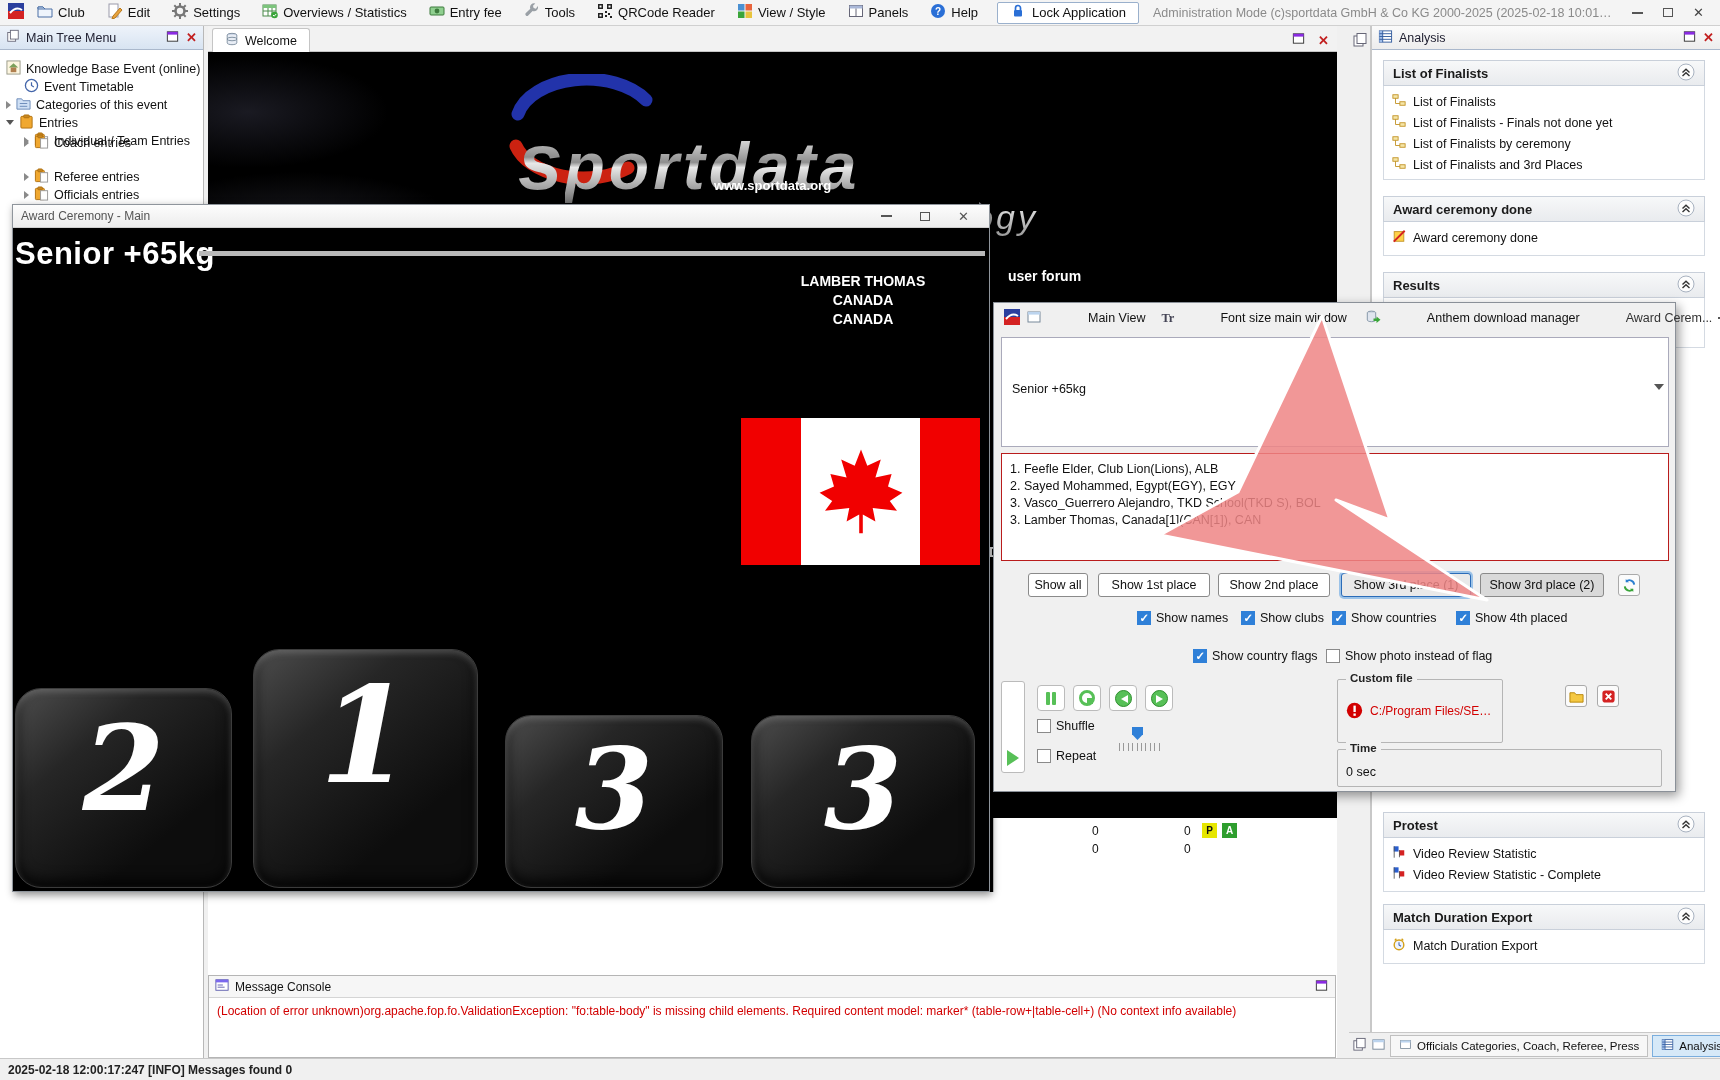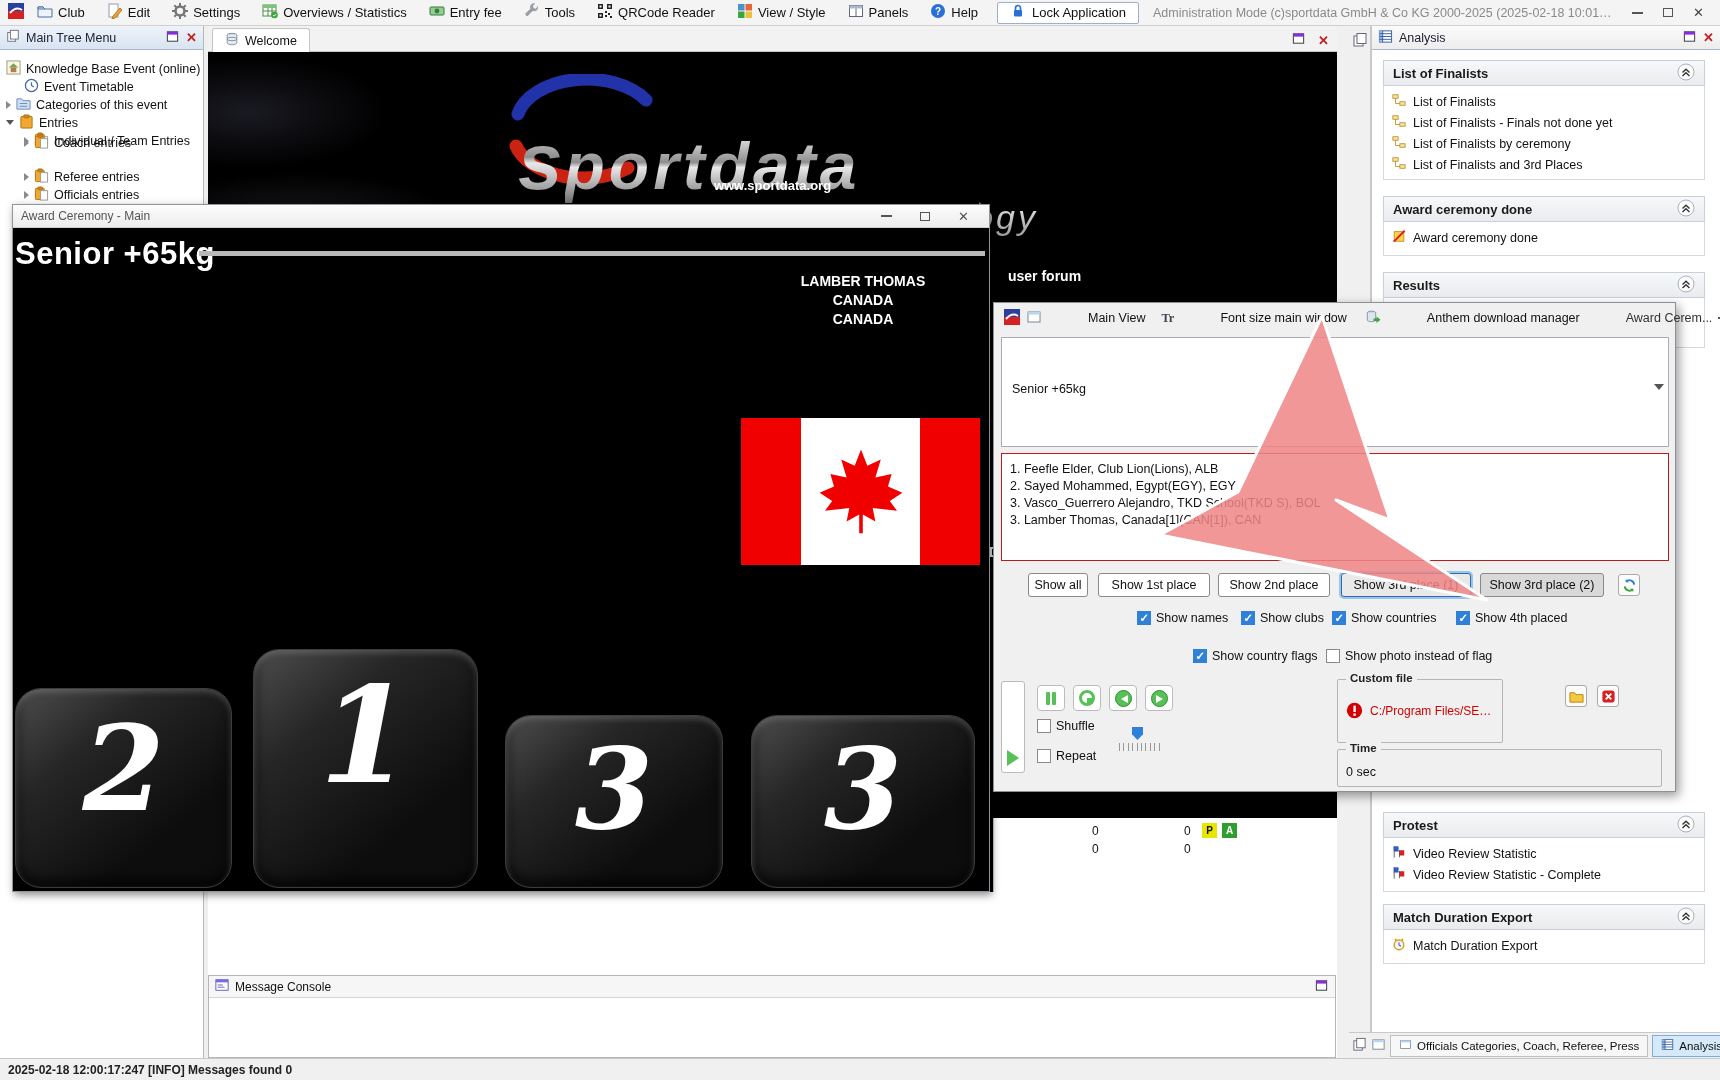--- a/index.html
+++ b/index.html
@@ -510,20 +510,21 @@
       <div class="console-head">
         <span class="ico"><svg width="14" height="14">
               <use href="#i-console"></use>
             </svg></span>
         <span>Message Console</span>
         <span style="flex:1"></span>
         <span class="ico"><svg width="15" height="15">
               <use href="#i-win"></use>
             </svg></span>
       </div>
+      <div class="console-body">(Location of error unknown)org.apache.fop.fo.ValidationException: "fo:table-body" is missing child elements. Required content model: marker* (table-row+|table-cell+) (No context info available)</div>
     </div>
   </div>
 
   <div class="right-strip">
     <span class="ico" style="position:absolute;left:3px;top:6px"><svg width="16" height="16">
           <use href="#i-layers"></use>
         </svg></span>
   </div>
   <div class="analysis-panel">
     <div class="panel-head" style="background:linear-gradient(#fbfbfb,#ededed)">

